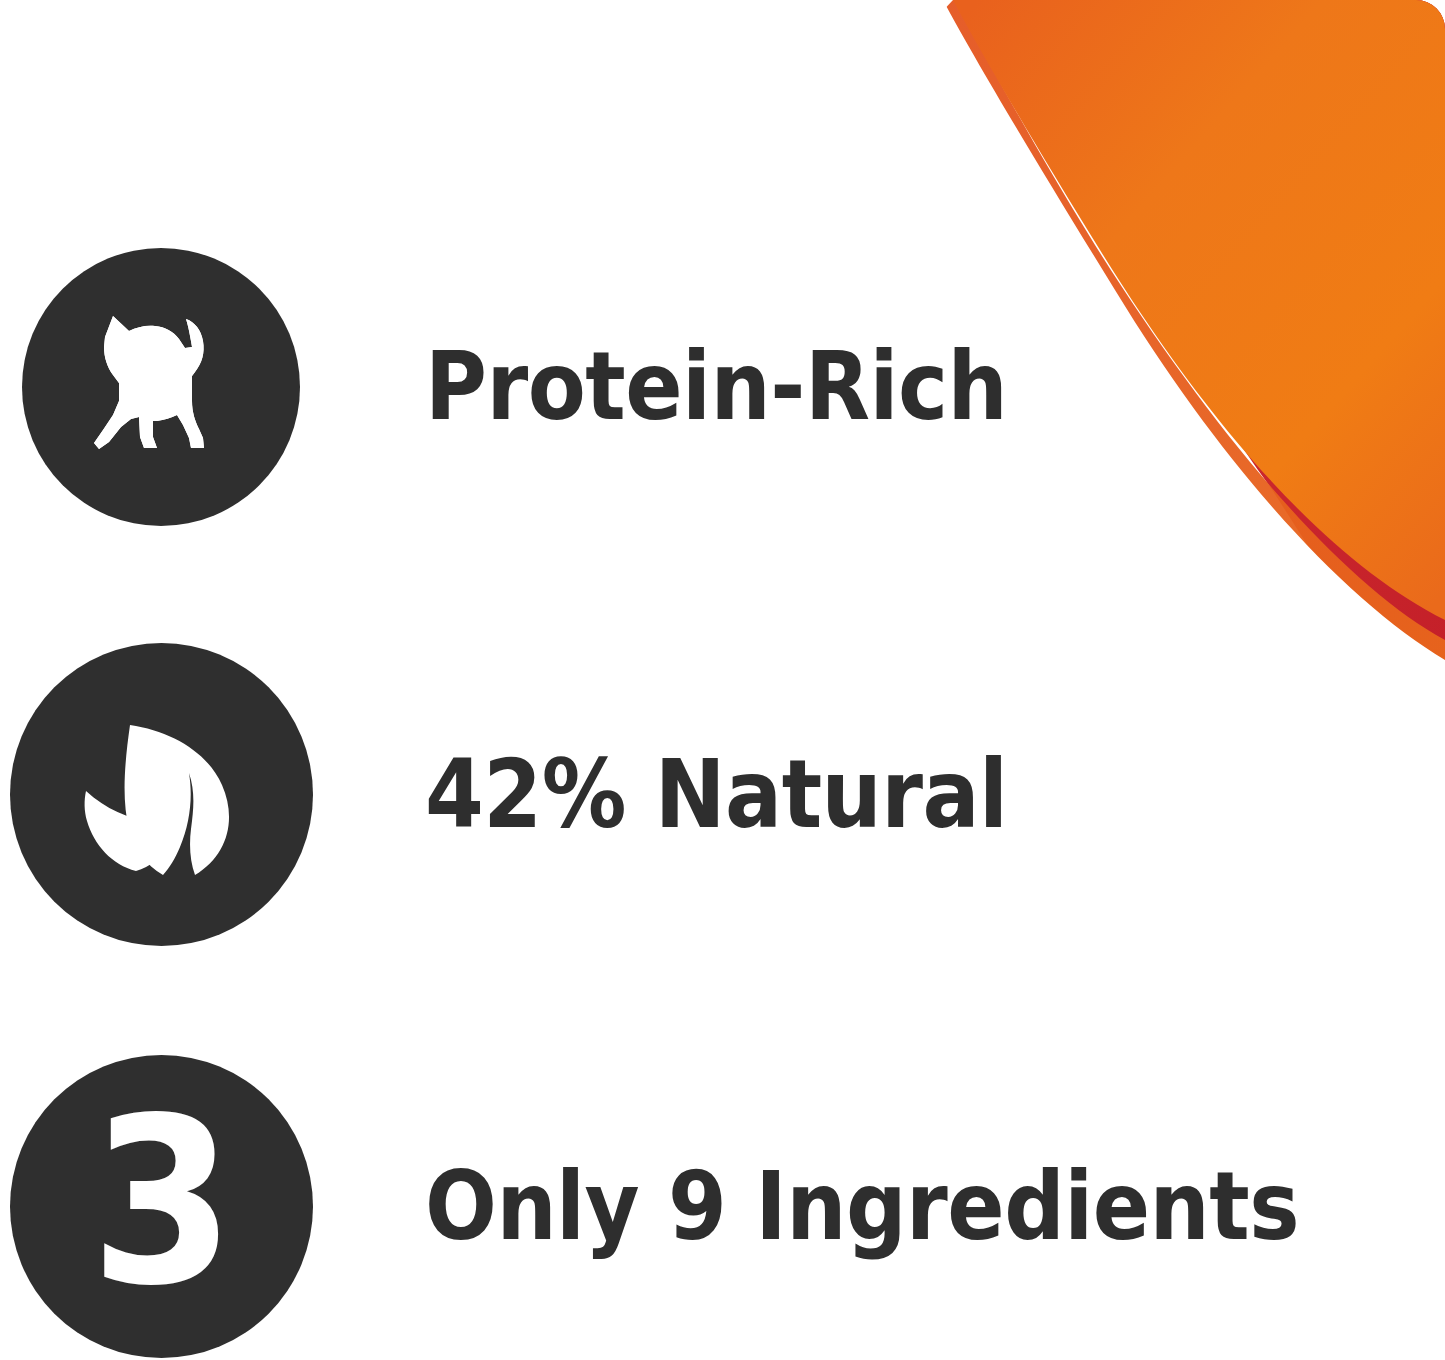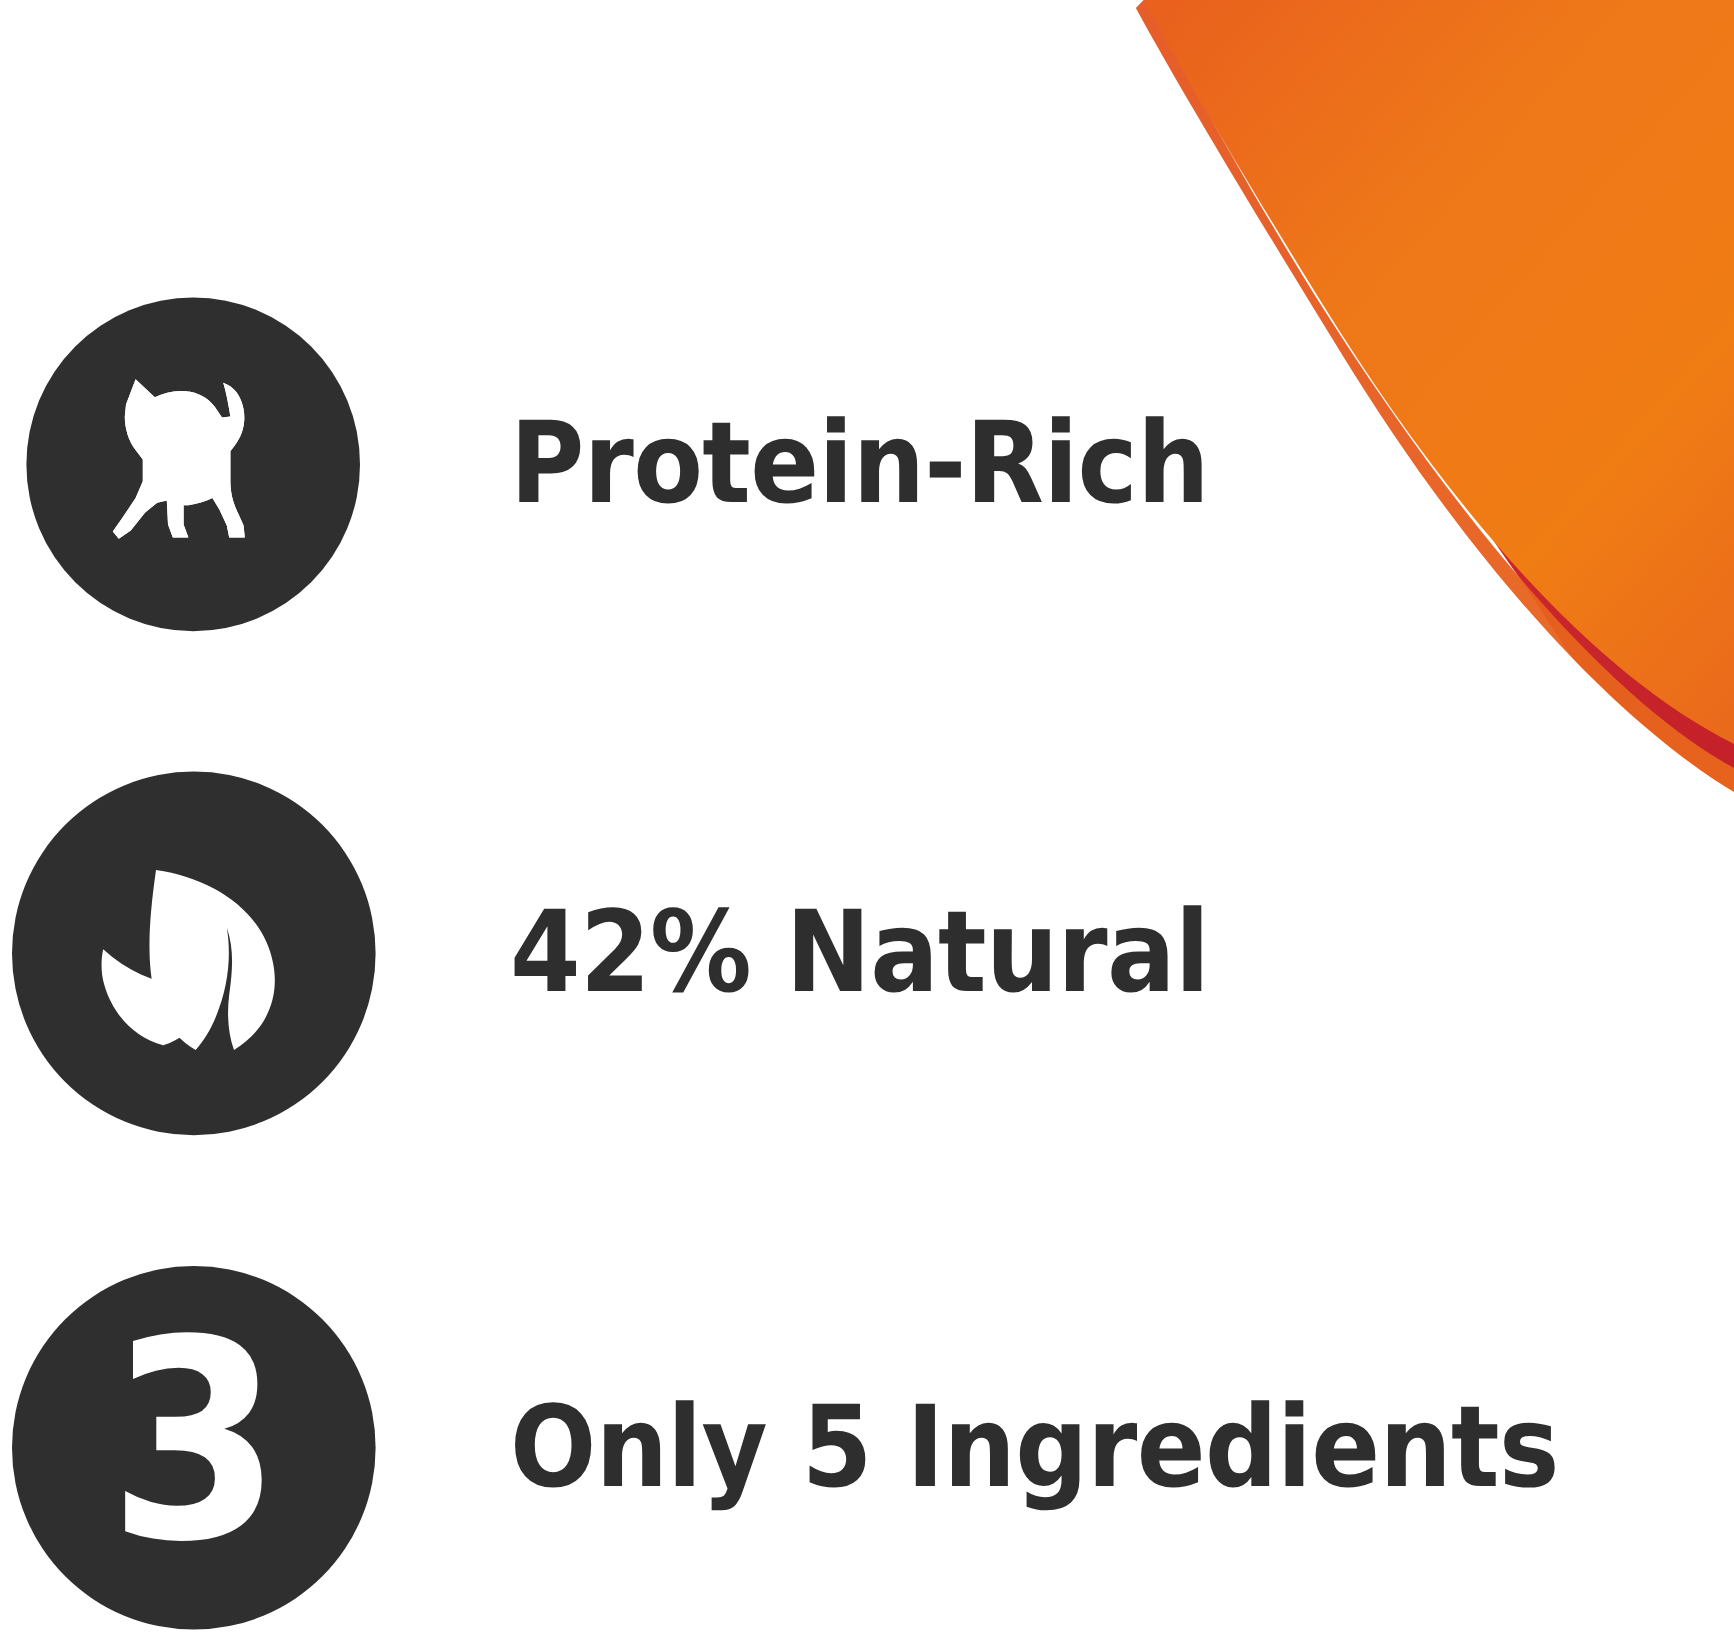--- a/index.html
+++ b/index.html
@@ -8,20 +8,21 @@
     padding: 0;
     background: #ffffff;
   }
   #page {
     position: relative;
     width: 1445px;
     height: 1360px;
     background: #ffffff;
     overflow: hidden;
     font-family: "Liberation Sans Narrow", "DejaVu Sans Condensed", "Liberation Sans", sans-serif;
+    border-radius: 29px;
   }
 
   
   #swoosh {
     position: absolute;
     top: 0;
     right: 0;
     width: 760px;
     height: 660px;
     pointer-events: none;
@@ -246,16 +247,16 @@
         "></path>
       </svg>
     </div>
     <div class="feature-label">42% Natural</div>
   </div>
 
   <div class="feature-row" id="row-2">
     <div class="badge">
       <span class="badge-number">3</span>
     </div>
-    <div class="feature-label">Only 5 Ingredients</div>
+    <div class="feature-label">Only 9 Ingredients</div>
   </div>
 
 </div>
 
 </body></html>

